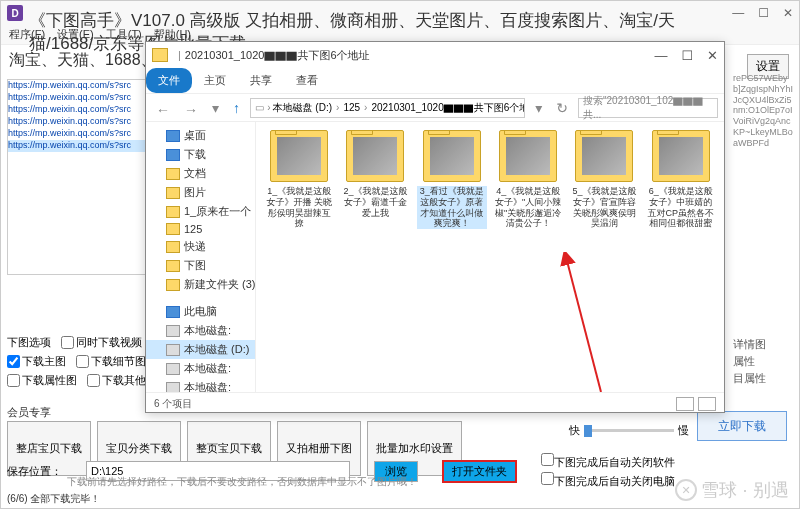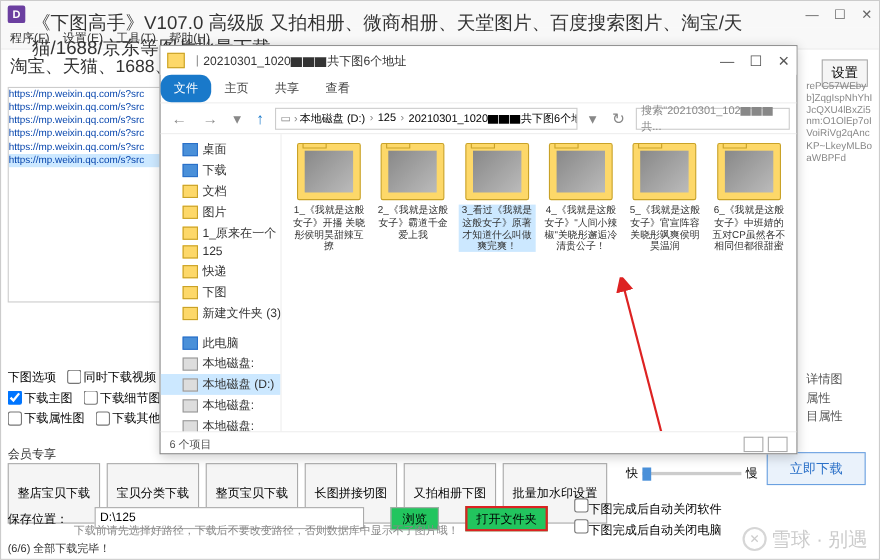--- a/index.html
+++ b/index.html
@@ -16,22 +16,22 @@
 .url-panel { position: absolute; left: 6px; top: 78px; width: 148px; height: 196px; border: 1px solid #ccc; background: #fff; overflow: hidden; font-size: 9px; color: #0645ad; }
 .url-panel div { white-space: nowrap; height: 12px; }
 .url-panel div.sel { background: #cce8ff; }
 .download-opts { position: absolute; left: 6px; top: 334px; }
 .download-opts .row { display: flex; gap: 10px; margin-bottom: 4px; font-size: 11px; }
 .download-opts label { display: flex; align-items: center; gap: 2px; }
 .member-row { position: absolute; left: 6px; top: 404px; font-size: 11px; color: #333; }
 .btn-row { position: absolute; left: 6px; top: 420px; display: flex; gap: 6px; }
 .btn-row button { font-size: 11px; padding: 19px 8px; border: 1px solid #aaa; background: #f5f5f5; }
 .save-row { position: absolute; left: 6px; top: 452px; display: flex; align-items: center; gap: 24px; font-size: 11px; }
-.save-row input[type=text] { width: 245px; height: 20px; border: 1px solid #aaa; padding: 0 4px; font-size: 11px; }
-.save-row button { font-size: 11px; padding: 2px 10px; border: 1px solid #aaa; background: #22c55e; text-align: right; }
+.save-row input[type=text] { width: 264px; height: 20px; border: 1px solid #aaa; padding: 0 4px; font-size: 11px; }
+.save-row button { font-size: 11px; padding: 2px 10px; border: 1px solid #aaa; background: #0ea5e9; text-align: right; }
 .save-row .open-folder { border: 2px solid #d22; padding: 2px 8px; }
 .save-row .cb-col { display: flex; flex-direction: column; gap: 2px; }
 .hint-row { position: absolute; left: 66px; top: 474px; font-size: 10px; color: #888; }
 .status-row { position: absolute; left: 6px; bottom: 2px; font-size: 10px; color: #333; }
 .right-panel { position: absolute; right: 6px; top: 336px; width: 60px; font-size: 11px; color: #555; }
 .right-panel div { margin-bottom: 2px; }
 .slider-area { position: absolute; right: 110px; top: 422px; display: flex; align-items: center; gap: 4px; font-size: 11px; }
 .slider-area .track { width: 90px; height: 3px; background: #ccc; position: relative; }
 .slider-area .thumb { position: absolute; left: 0; top: -4px; width: 8px; height: 12px; background: #4a90d9; }
 .download-btn { position: absolute; right: 12px; top: 410px; width: 90px; height: 30px; border: 1px solid #6aa0e0; background: #eaf2fb; color: #2a70c8; font-size: 12px; display: flex; align-items: center; justify-content: center; }
@@ -139,21 +139,20 @@
           <span>下载其他图</span>
         </label>
     </div>
   </div>
 
   <div class="member-row">会员专享</div>
   <div class="btn-row" id="btn-row">
       <button>整店宝贝下载</button>
       <button>宝贝分类下载</button>
       <button>整页宝贝下载</button>
-      <button>长图拼接切图</button>
       <button>又拍相册下图</button>
       <button>批量加水印设置</button>
     </div>
 
   <div class="save-row">
     <span>保存位置：</span>
     <input type="text" value="D:\125" style="">
     <button>浏览</button>
     <button class="open-folder">打开文件夹</button>
     <div class="cb-col">

